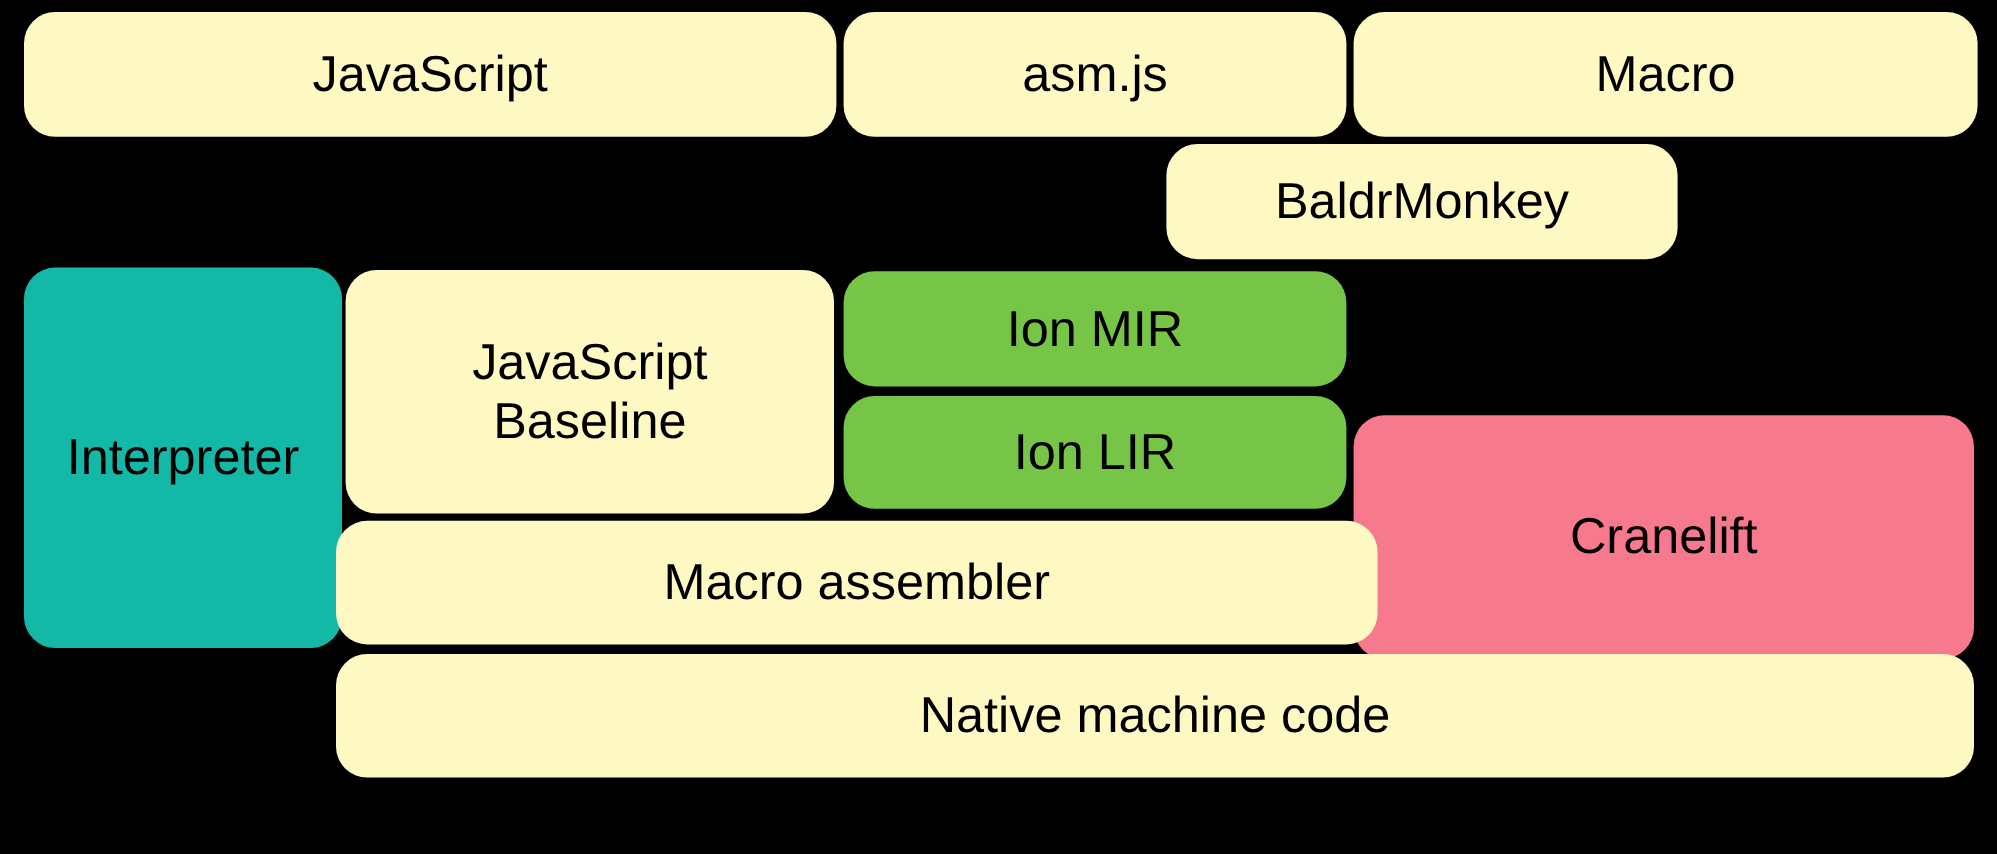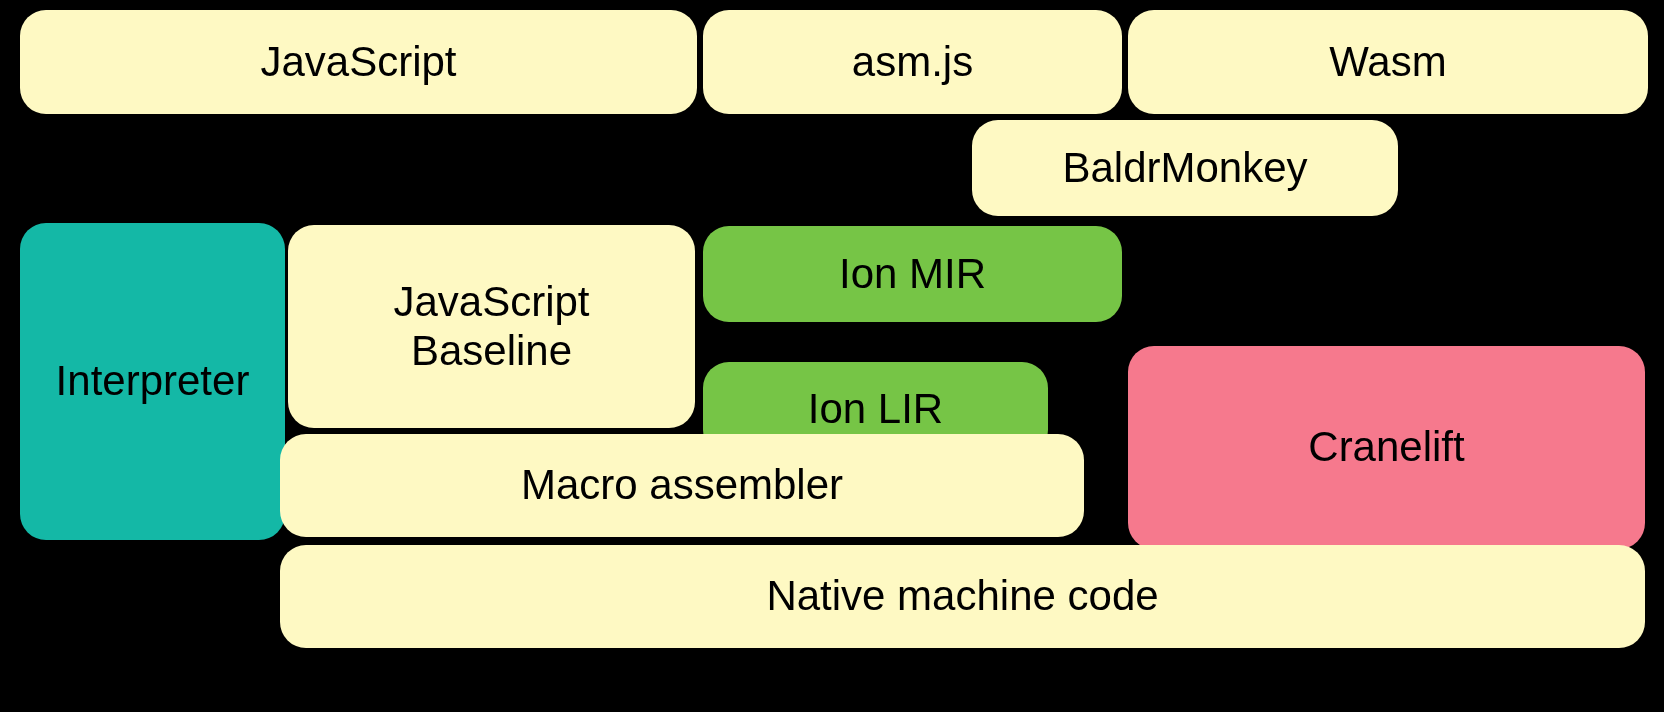--- a/index.html
+++ b/index.html
@@ -38,33 +38,33 @@
 </style>
 </head>
 <body>
 
 <div id="stage">
 
   <div class="box white" style="left:20px;  top:10px;  width:677px; height:104px;">JavaScript</div>
 
   <div class="box white" style="left:703px; top:10px;  width:419px; height:104px;">asm.js</div>
 
-  <div class="box white" style="left:1128px;top:10px;  width:520px; height:104px;">Wasm</div>
+  <div class="box white" style="left:1128px;top:10px;  width:520px; height:104px;">Macro</div>
 
 
   <div class="box white" style="left:972px; top:120px; width:426px; height:96px;text-align:right;">BaldrMonkey</div>
 
   <div class="box grey" style="left:20px;  top:223px; width:265px; height:317px;">Interpreter</div>
 
   <div class="box white" style="left:288px; top:225px; width:407px; height:203px;">JavaScript
 Baseline</div>
 
   <div class="box green" style="left:703px; top:226px; width:419px; height:96px;">Ion MIR</div>
 
-  <div class="box green" style="left:703px; top:330px; width:345px; height:94px;margin-top:32px;">Ion LIR</div>
+  <div class="box green" style="left:703px; top:330px; width:419px; height:94px;">Ion LIR</div>
 
   <div class="box pink" style="left:1128px;top:334px; width:517px; height:203px;">Cranelift</div>
 
-  <div class="box white" style="left:280px; top:434px; width:804px; height:103px;">Macro assembler</div>
+  <div class="box white" style="left:280px; top:434px; width:868px; height:103px;">Macro assembler</div>
 
   <div class="box white" style="left:280px; top:545px; width:1365px;height:103px;">Native machine code</div>
 
 </div>
 
 </body></html>

